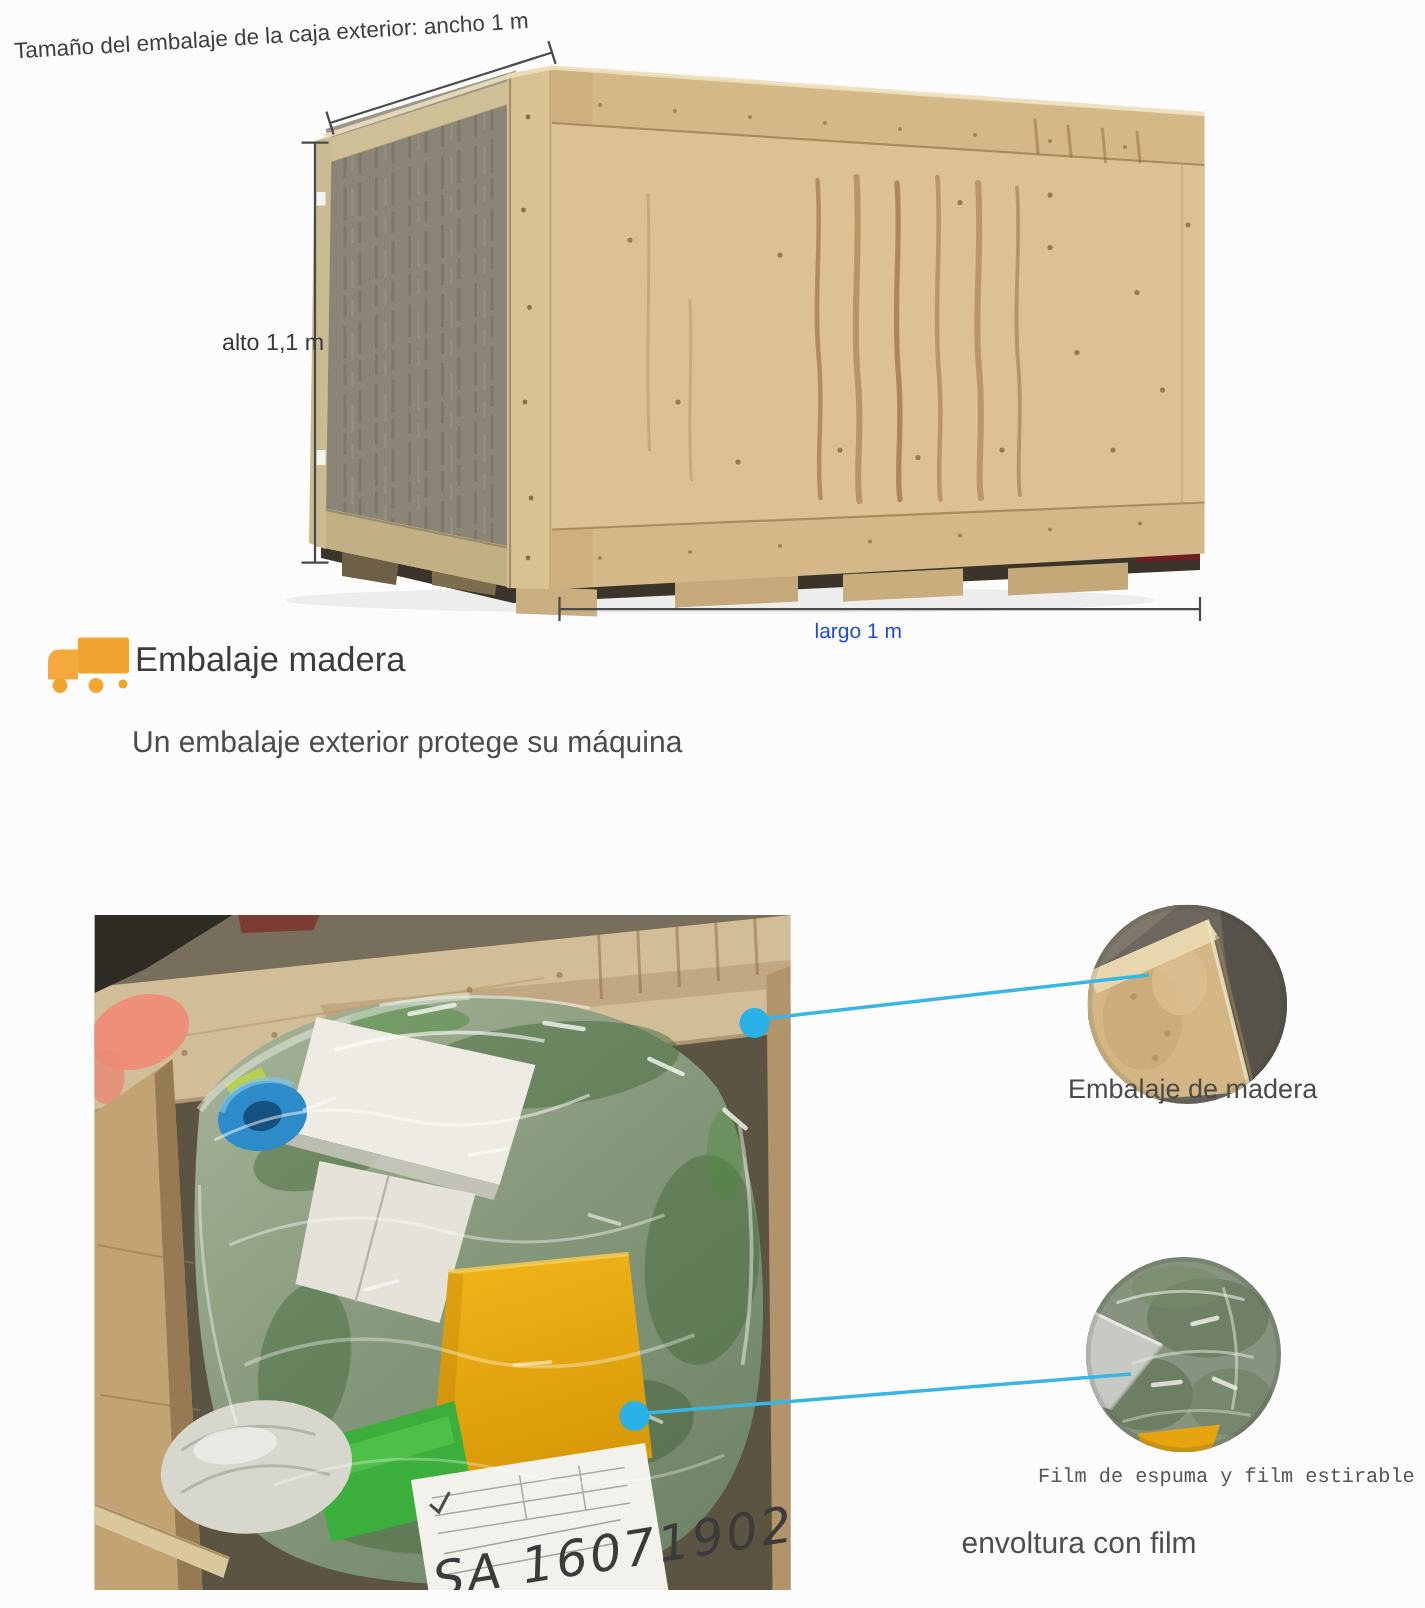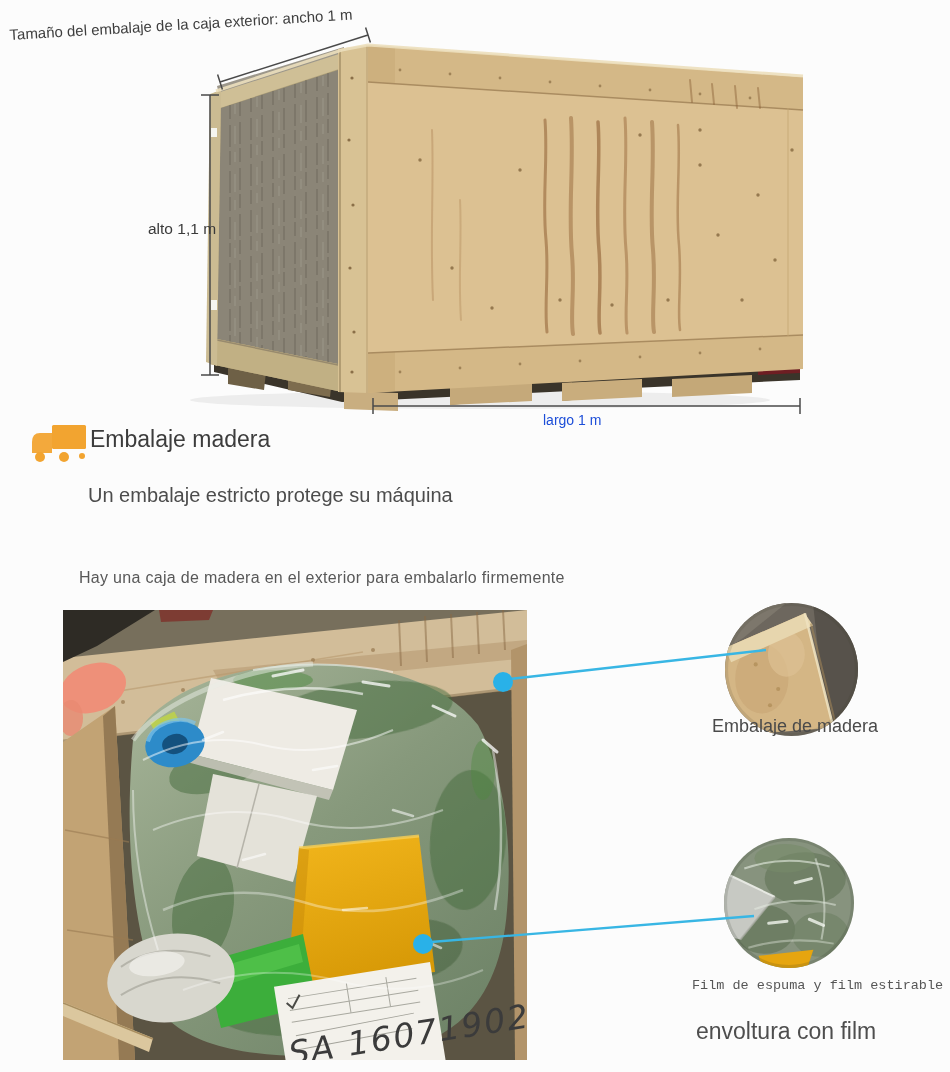--- a/index.html
+++ b/index.html
@@ -12,21 +12,21 @@
   .caption{left:10px;top:26px;font-size:15px;color:#3e3e3e;
     transform:rotate(-3.4deg);transform-origin:left bottom;white-space:nowrap;}
   .dim-height{left:116px;top:220px;font-size:15.5px;color:#3a3a3a;white-space:nowrap;margin-left:32px;}
   .dim-length{left:543px;top:412px;font-size:14px;color:#1d4ed8;white-space:nowrap;}
   .sec-title{left:90px;top:426px;font-size:23px;color:#3c3c3c;white-space:nowrap;}
   .sec-subtitle{left:88px;top:484px;font-size:20px;color:#4c4c4c;white-space:nowrap;}
   .sec-body1{left:79px;top:529px;font-size:16px;letter-spacing:.3px;color:#585858;white-space:nowrap;}
   .sec-body2{left:79px;top:569px;font-size:16px;letter-spacing:.3px;color:#585858;white-space:nowrap;}
   .lbl-wood{left:712px;top:716px;font-size:18px;color:#4a4a4a;white-space:nowrap;}
   .lbl-film{left:692px;top:978px;font-size:13.5px;color:#565656;white-space:nowrap;font-family:Liberation Mono, monospace;}
-  .lbl-wrap{left:696px;top:1018px;font-size:23px;color:#4e4e4e;white-space:nowrap;}
+  .lbl-wrap{left:641px;top:1018px;font-size:20px;color:#4e4e4e;white-space:nowrap;}
   .circle{border-radius:50%;overflow:hidden;}
   .c1{left:725px;top:603px;width:133px;height:133px;}
   .c2{left:724px;top:838px;width:130px;height:130px;}
   svg{display:block;}
   .overlay{pointer-events:none;z-index:5;}
 </style>
 </head>
 <body>
 
 <div class="page">
@@ -165,22 +165,21 @@
   <div class="abs dim-length">largo 1 m</div>
 
   <svg class="abs" style="left:28px;top:423px;" width="62" height="42" viewBox="0 0 62 42">
     <rect x="24" y="2" width="34" height="24" rx="1.5" fill="#f2a430"></rect>
     <path d="M24,10 L24,30 L4,30 L4,19 Q4,10 12,10 Z" fill="#f3a93c"></path>
     <circle cx="12" cy="34" r="5" fill="#f2a430"></circle>
     <circle cx="36" cy="34" r="5" fill="#f2a430"></circle>
     <circle cx="54" cy="33" r="3" fill="#f2a430"></circle>
   </svg>
   <div class="abs sec-title">Embalaje madera</div>
-  <div class="abs sec-subtitle">Un embalaje estricto protege su máquina</div>
-  <div class="abs sec-body2">Hay una caja de madera en el exterior para embalarlo firmemente</div>
+  <div class="abs sec-subtitle">Un embalaje exterior protege su máquina</div>
 
   <svg class="abs" style="left:63px;top:610px;" width="464" height="450" viewBox="0 0 464 450">
     <defs>
       <linearGradient id="filmGrad" x1="0" y1="0" x2="0.8" y2="1">
         <stop offset="0" stop-color="#a8b69a"></stop>
           <stop offset="0.5" stop-color="#87997c"></stop>
         <stop offset="1" stop-color="#6f8468"></stop>
       </linearGradient>
       <linearGradient id="yellowGrad" x1="0" y1="0" x2="0.3" y2="1">
         <stop offset="0" stop-color="#f2b61c"></stop>

